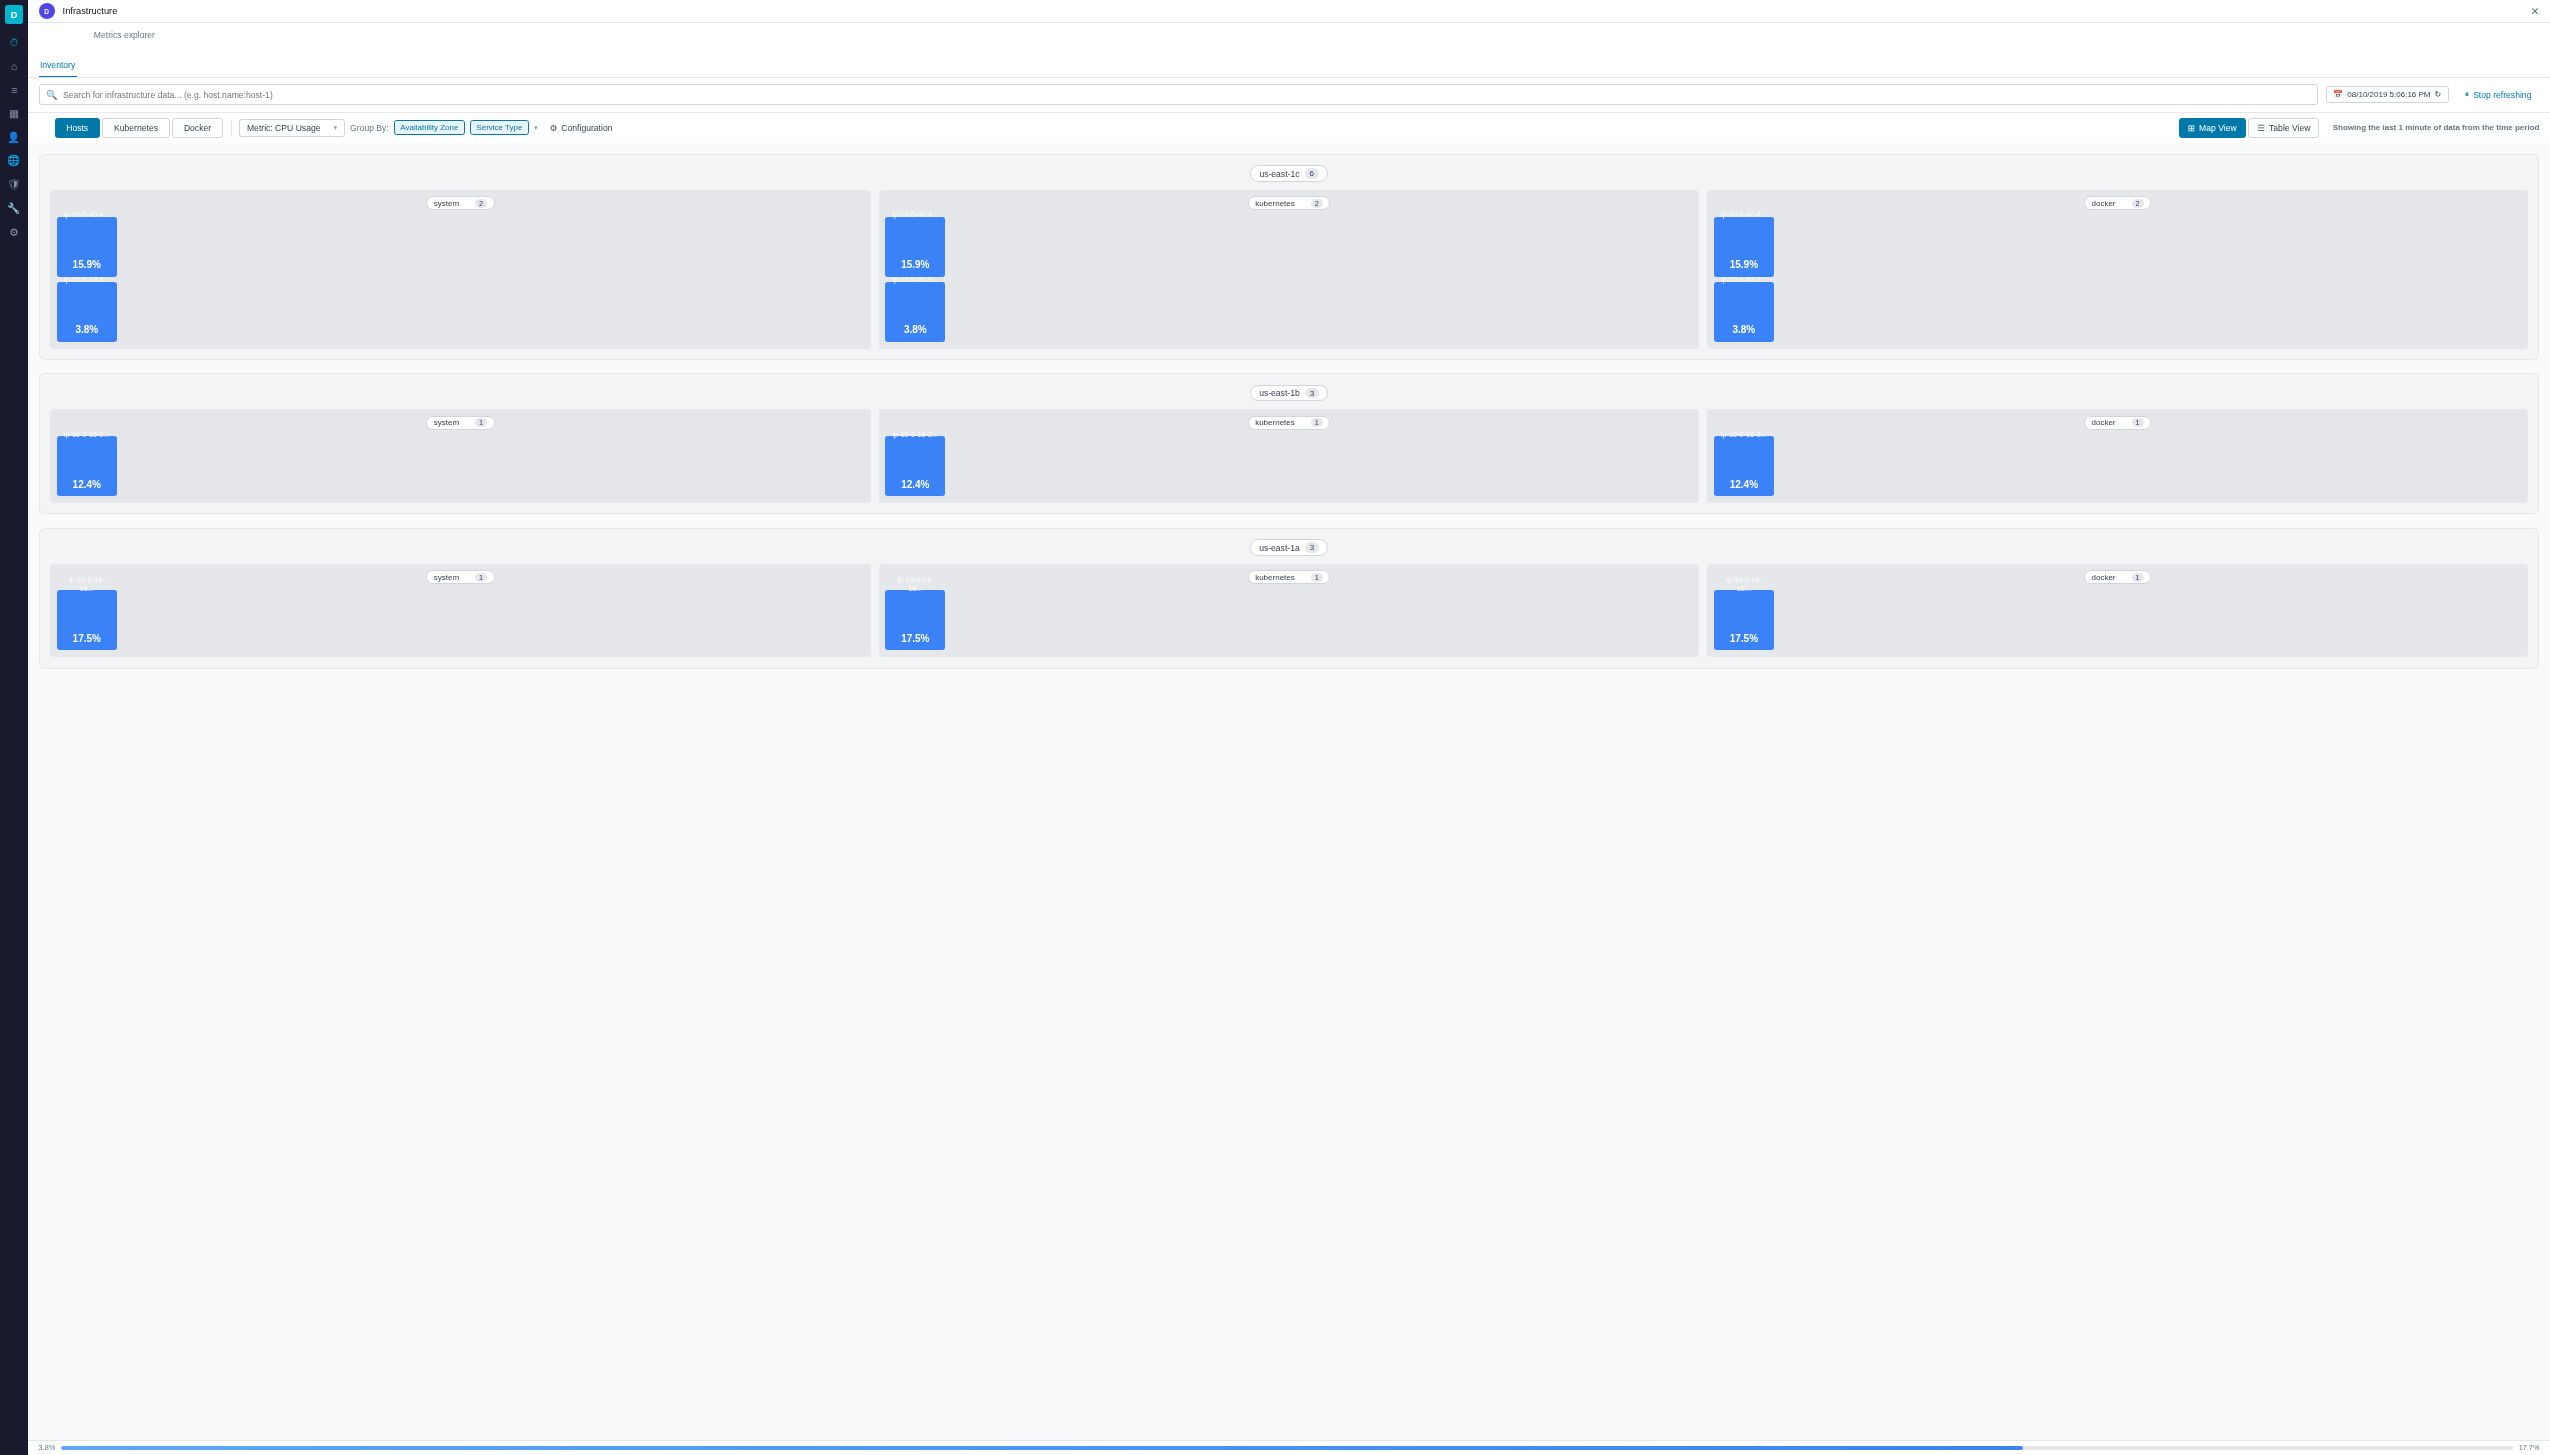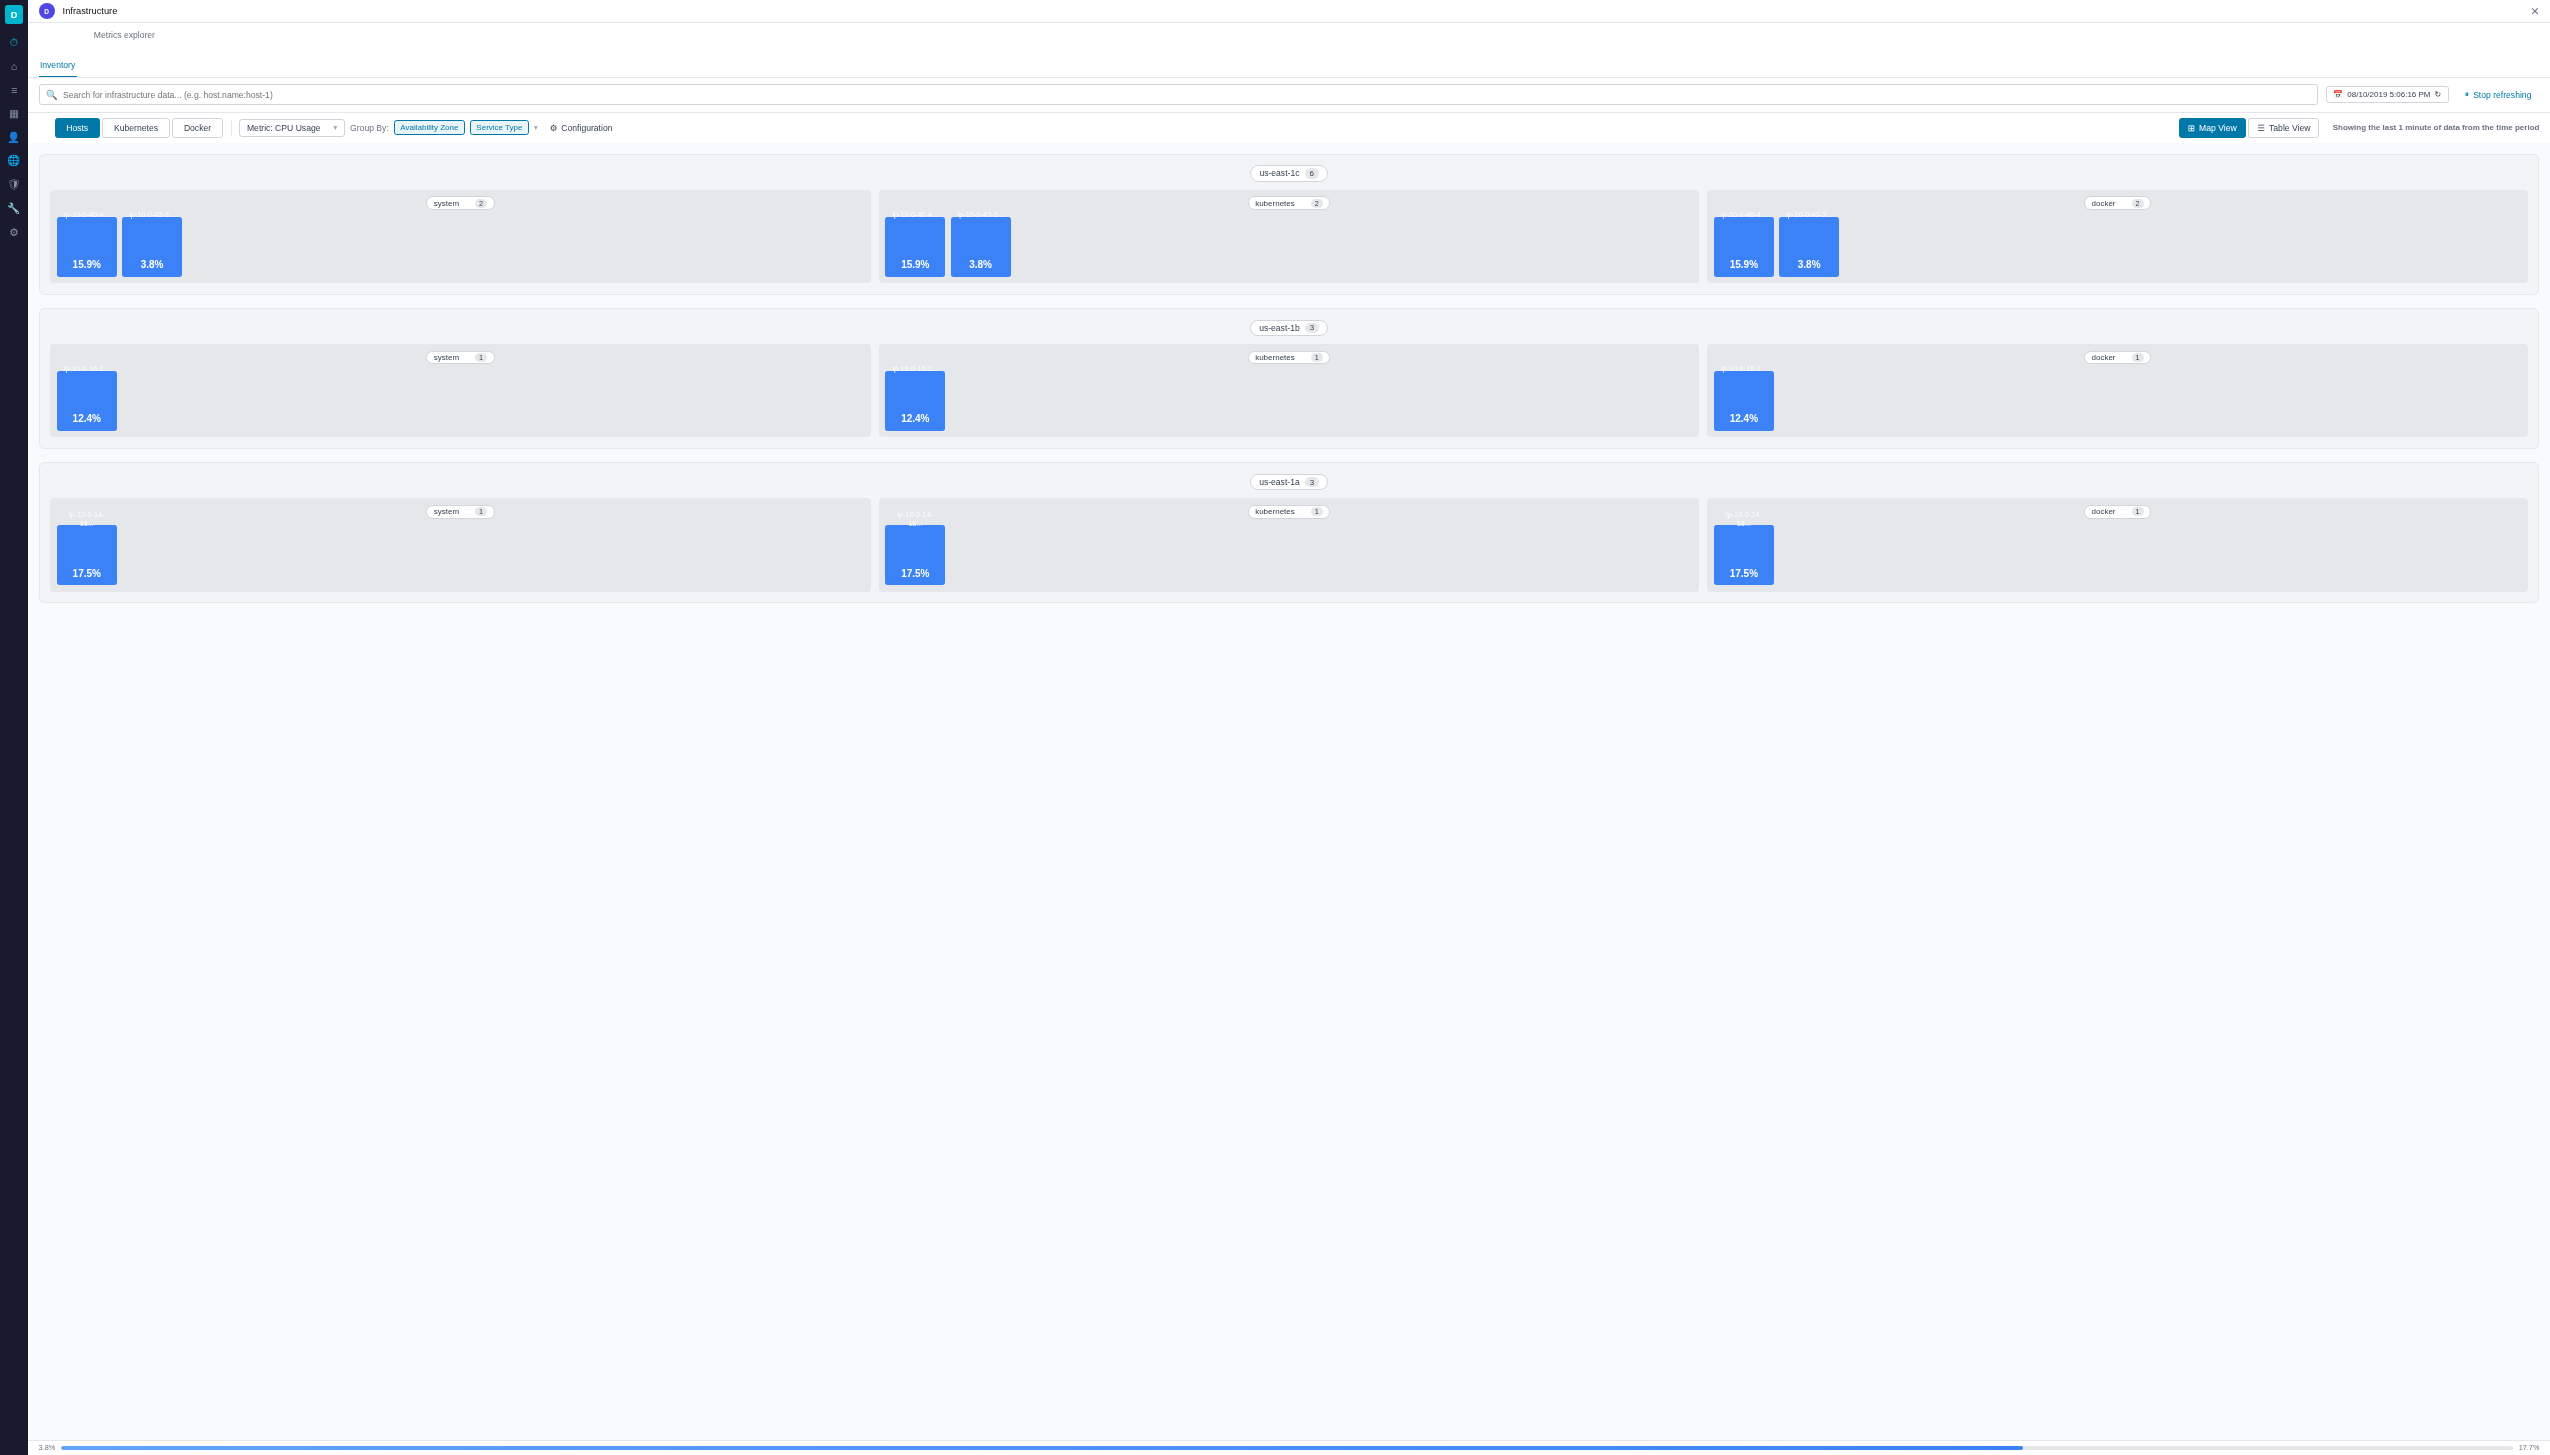--- a/index.html
+++ b/index.html
@@ -274,21 +274,21 @@
       margin-bottom: 8px;
     }
     .zone-badge {
       background: #fff;
       border: 0.7px solid #d1d5db;
       border-radius: 13.3px;
       padding: 2px 8px;
       font-size: 8.6px;
       color: #374151;
       display: flex;
-      align-items: flex-start;
+      align-items: flex-end;
       gap: 5.3px;
     }
     .zone-count {
       background: #e5e7eb;
       color: #374151;
       border-radius: 6.6px;
       padding: 0.7px 4.7px;
       font-size: 8px;
     }
 
@@ -325,20 +325,21 @@
       background: #e5e7eb;
       color: #374151;
       border-radius: 6.6px;
       padding: 0px 4px;
       font-size: 7.3px;
     }
     .hosts-grid {
       display: flex;
       gap: 5.3px;
       flex-wrap: wrap;
+      flex-direction: column;
     }
     .host-tile {
       background: #3b82f6;
       border-radius: 2.7px;
       padding: 6.6px 5.3px;
       display: flex;
       flex-direction: column;
       align-items: center;
       justify-content: flex-end;
       width: 60px;

